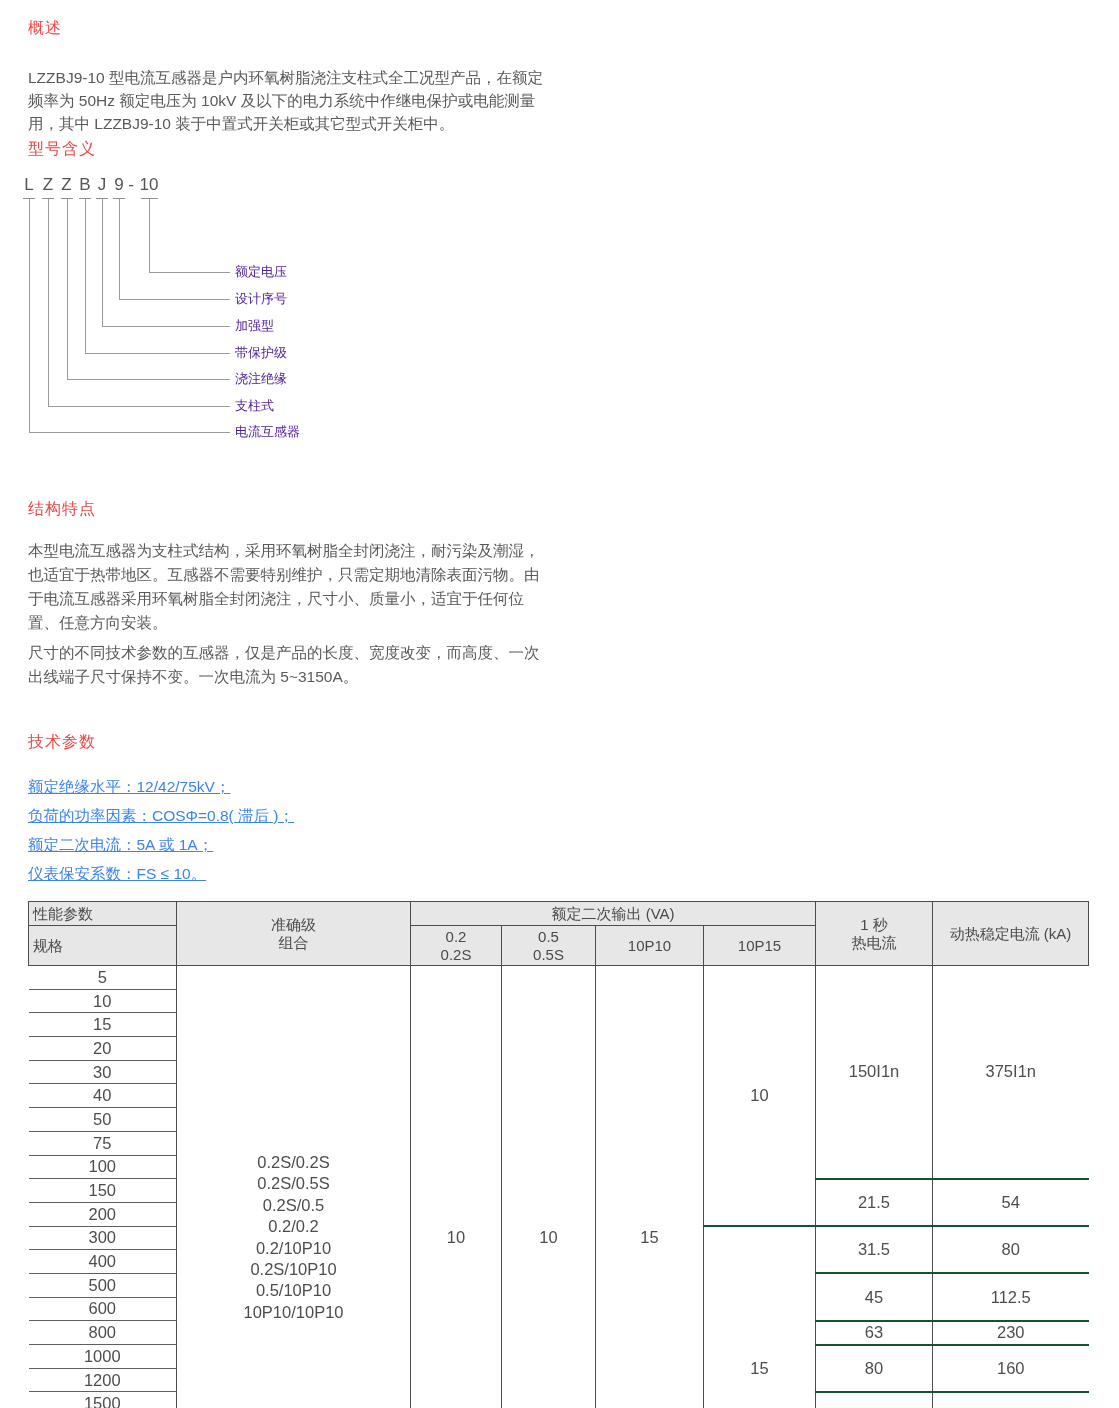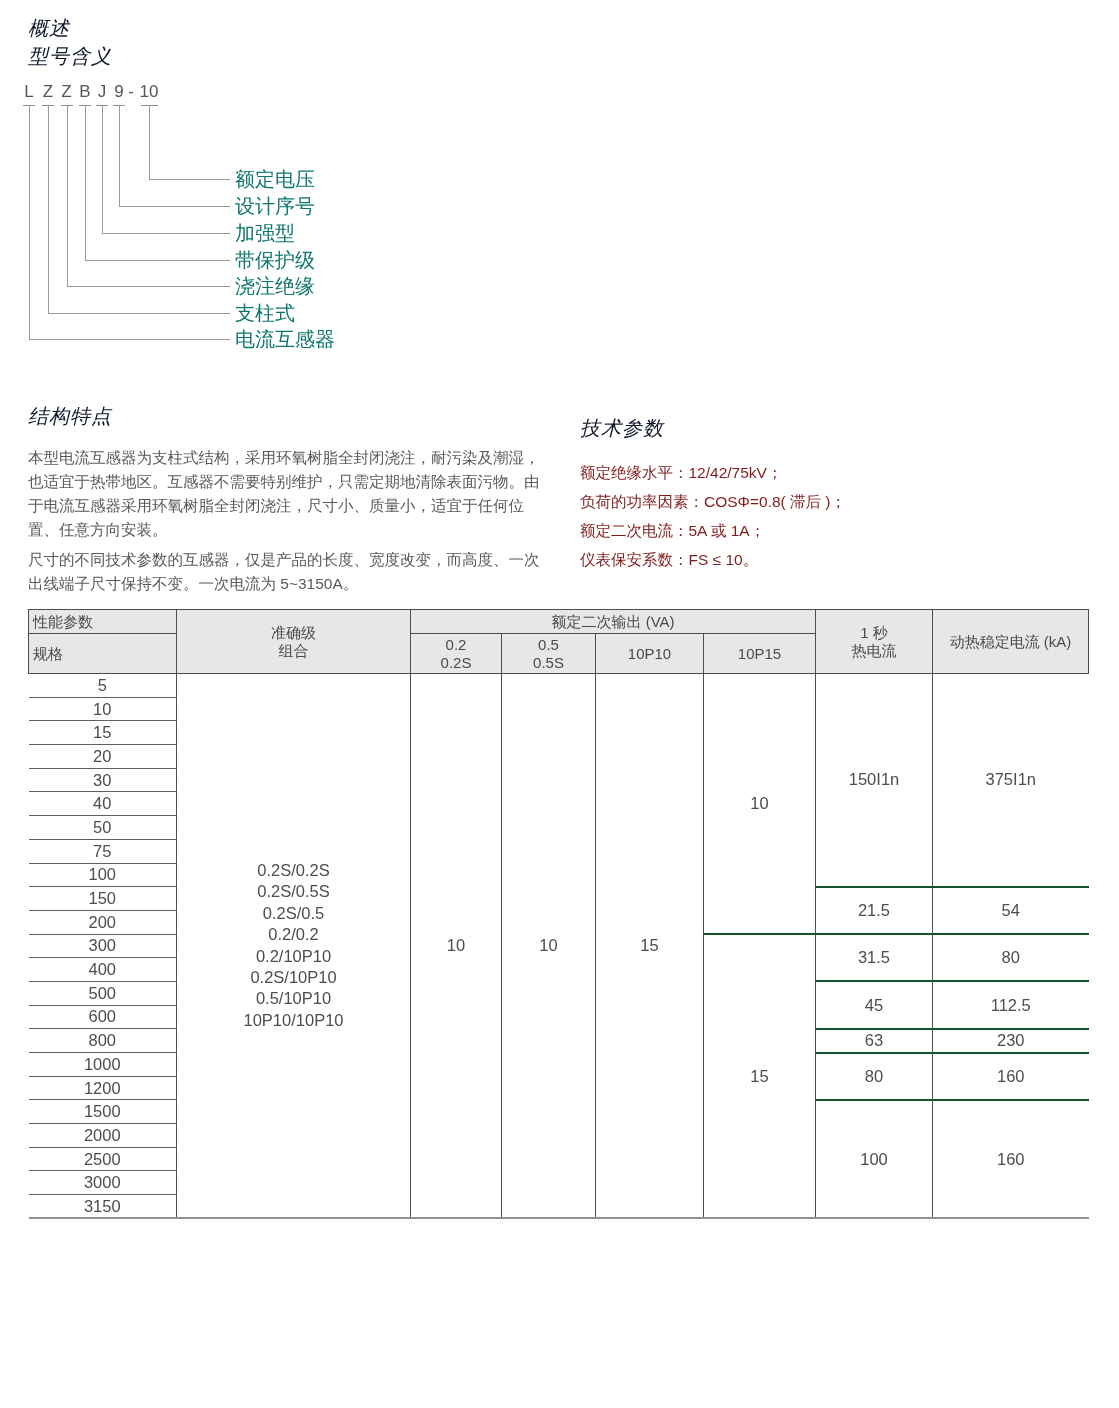--- a/index.html
+++ b/index.html
@@ -4,46 +4,46 @@
 <style>
   * { box-sizing: border-box; }
   html, body { margin: 0; padding: 0; }
   body {
     width: 1119px; height: 1408px; background: #ffffff;
     font-family: "Liberation Sans", "DejaVu Sans", sans-serif;
     color: #595959; overflow: hidden;
   }
   .page { position: relative; width: 1119px; height: 1408px; padding: 14px 29px 0 28px; }
   h2.sec {
-    font-size: 20px; font-weight: 400; color: #0f172a;
-    margin: 0; line-height: 28px; letter-spacing: 1px; font-style: italic;
+    font-size: 16px; font-weight: 400; color: #ef4444;
+    margin: 0; line-height: 28px; letter-spacing: 1px;
   }
   .overview-text { width: 527px; margin: 24px 0 0 0; font-size: 15.5px; line-height: 23px; color: #595959; }
   .model-heading { margin-top: 37px; }
 
   
   .diagram { position: relative; width: 480px; height: 270px; margin-top: 12px; }
   .diagram .ltr {
     position: absolute; top: 0; transform: translateX(-50%);
     font-size: 17px; color: #555; line-height: 20px; white-space: nowrap;
   }
   .diagram i { position: absolute; display: block; padding: 0; margin: 0; }
   .diagram .tick { top: 23px; height: 0; border-top: 1px solid #8f8f8f; width: 12px; }
   .diagram .vline { top: 24px; width: 0; border-left: 1px solid #9a9a9a; }
   .diagram .hline { height: 0; border-top: 1px solid #9a9a9a; }
-  .diagram .dlabel { position: absolute; left: 207px; font-size: 20px; color: #0f766e; line-height: 18px; white-space: nowrap; }
+  .diagram .dlabel { position: absolute; left: 207px; font-size: 13px; color: #4c1d95; line-height: 18px; white-space: nowrap; }
 
   
-  .two-col { display: flex; gap: 37px; margin-top: 50px; }
+  .two-col { display: flex; gap: 27px; margin-top: 50px; flex-direction: column; }
   .col-left { width: 515px; }
   .col-right { flex: 1; margin-top: 12px; }
   .struct-p { margin: 16px 0 0 0; font-size: 15.5px; line-height: 24px; color: #595959; }
   .struct-p + .struct-p { margin-top: 6px; }
   .tech-lines { margin-top: 16px; }
-  .tech-line { font-size: 15.5px; line-height: 29px; color: #7f1d1d; }
+  .tech-line { font-size: 15.5px; line-height: 29px; color: #3b82f6; text-decoration: underline; }
 
   .table-heading { margin-top: 30px; }
 
   
   table.params {
     margin-top: 13px; border-collapse: collapse; table-layout: fixed;
     width: 1060px; border-bottom: 2px solid #919191;
   }
   table.params th {
     border: 1px solid #4d4d4d; background: #e7e7e7;
@@ -62,20 +62,21 @@
   td.gb { border-bottom: 2px solid #14532d; }
   td.last { border-right: none; }
   .pre { white-space: pre-line; }
 </style>
 </head>
 <body>
 
 <div class="page">
 
   <h2 class="sec">概述</h2>
+  <p class="overview-text">LZZBJ9-10 型电流互感器是户内环氧树脂浇注支柱式全工况型产品，在额定频率为 50Hz 额定电压为 10kV 及以下的电力系统中作继电保护或电能测量用，其中 LZZBJ9-10 装于中置式开关柜或其它型式开关柜中。</p>
 
   <h2 class="sec model-heading">型号含义</h2>
 
   <div class="diagram">
 
     <span class="ltr" style="left:1px">L</span>
     <span class="ltr" style="left:20px">Z</span>
     <span class="ltr" style="left:38.5px">Z</span>
     <span class="ltr" style="left:57px">B</span>
     <span class="ltr" style="left:74px">J</span>

